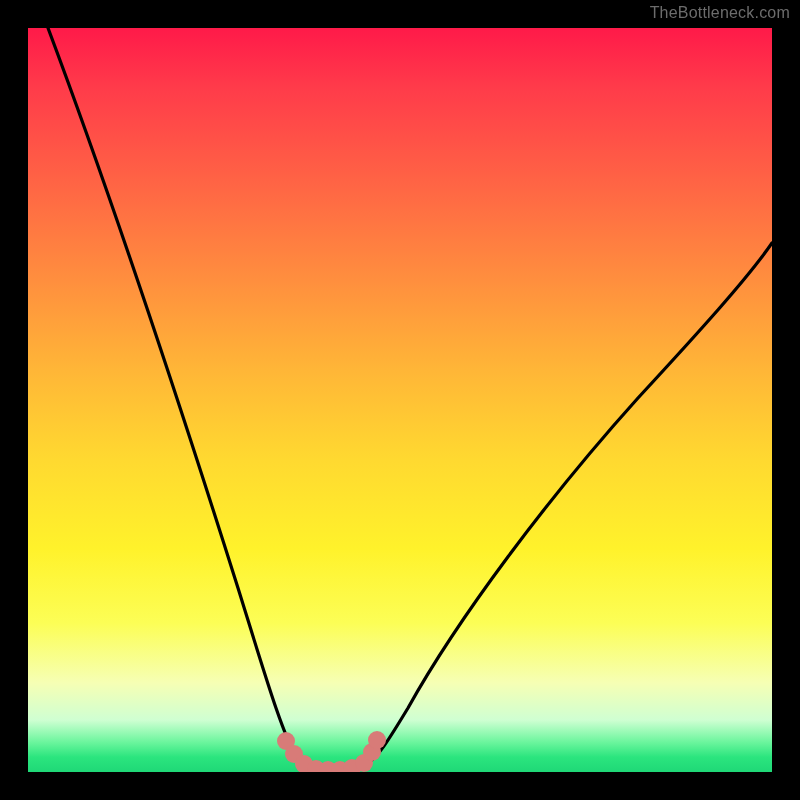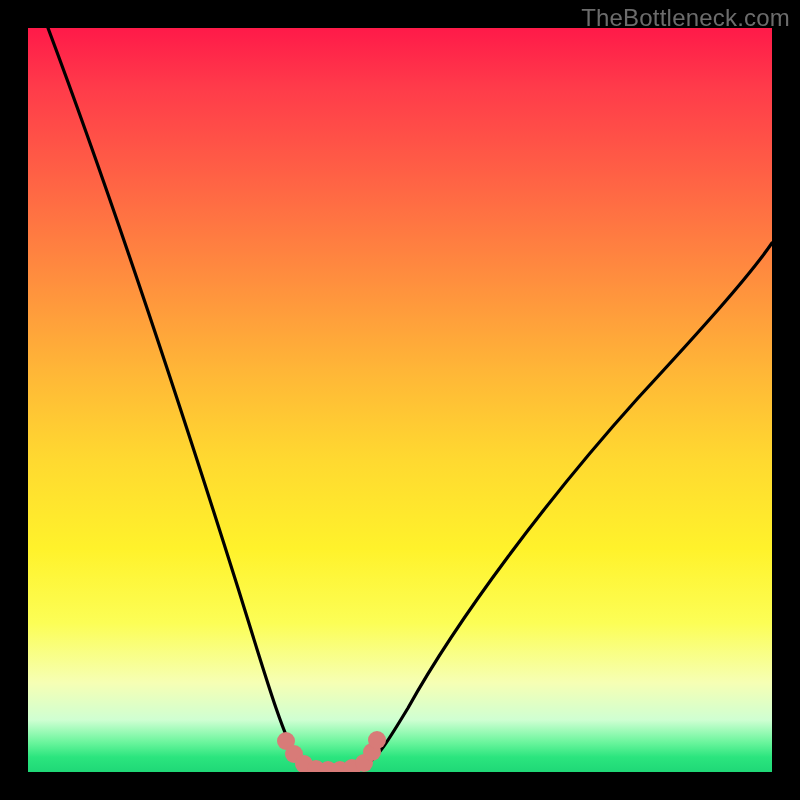--- a/index.html
+++ b/index.html
@@ -41,21 +41,21 @@
       #6bf59d 96%,
       #2be57e 98%,
       #1fd877 100%
     );
   }
   .watermark {
     position: absolute;
     top: 4px;
     right: 10px;
     color: #6c6c6c;
-    font-size: 24px;
+    font-size: 16px;
     letter-spacing: 0.2px;
     user-select: none;
   }
   svg.curve {
     position: absolute;
     left: 0;
     top: 0;
   }
 </style>
 </head>

